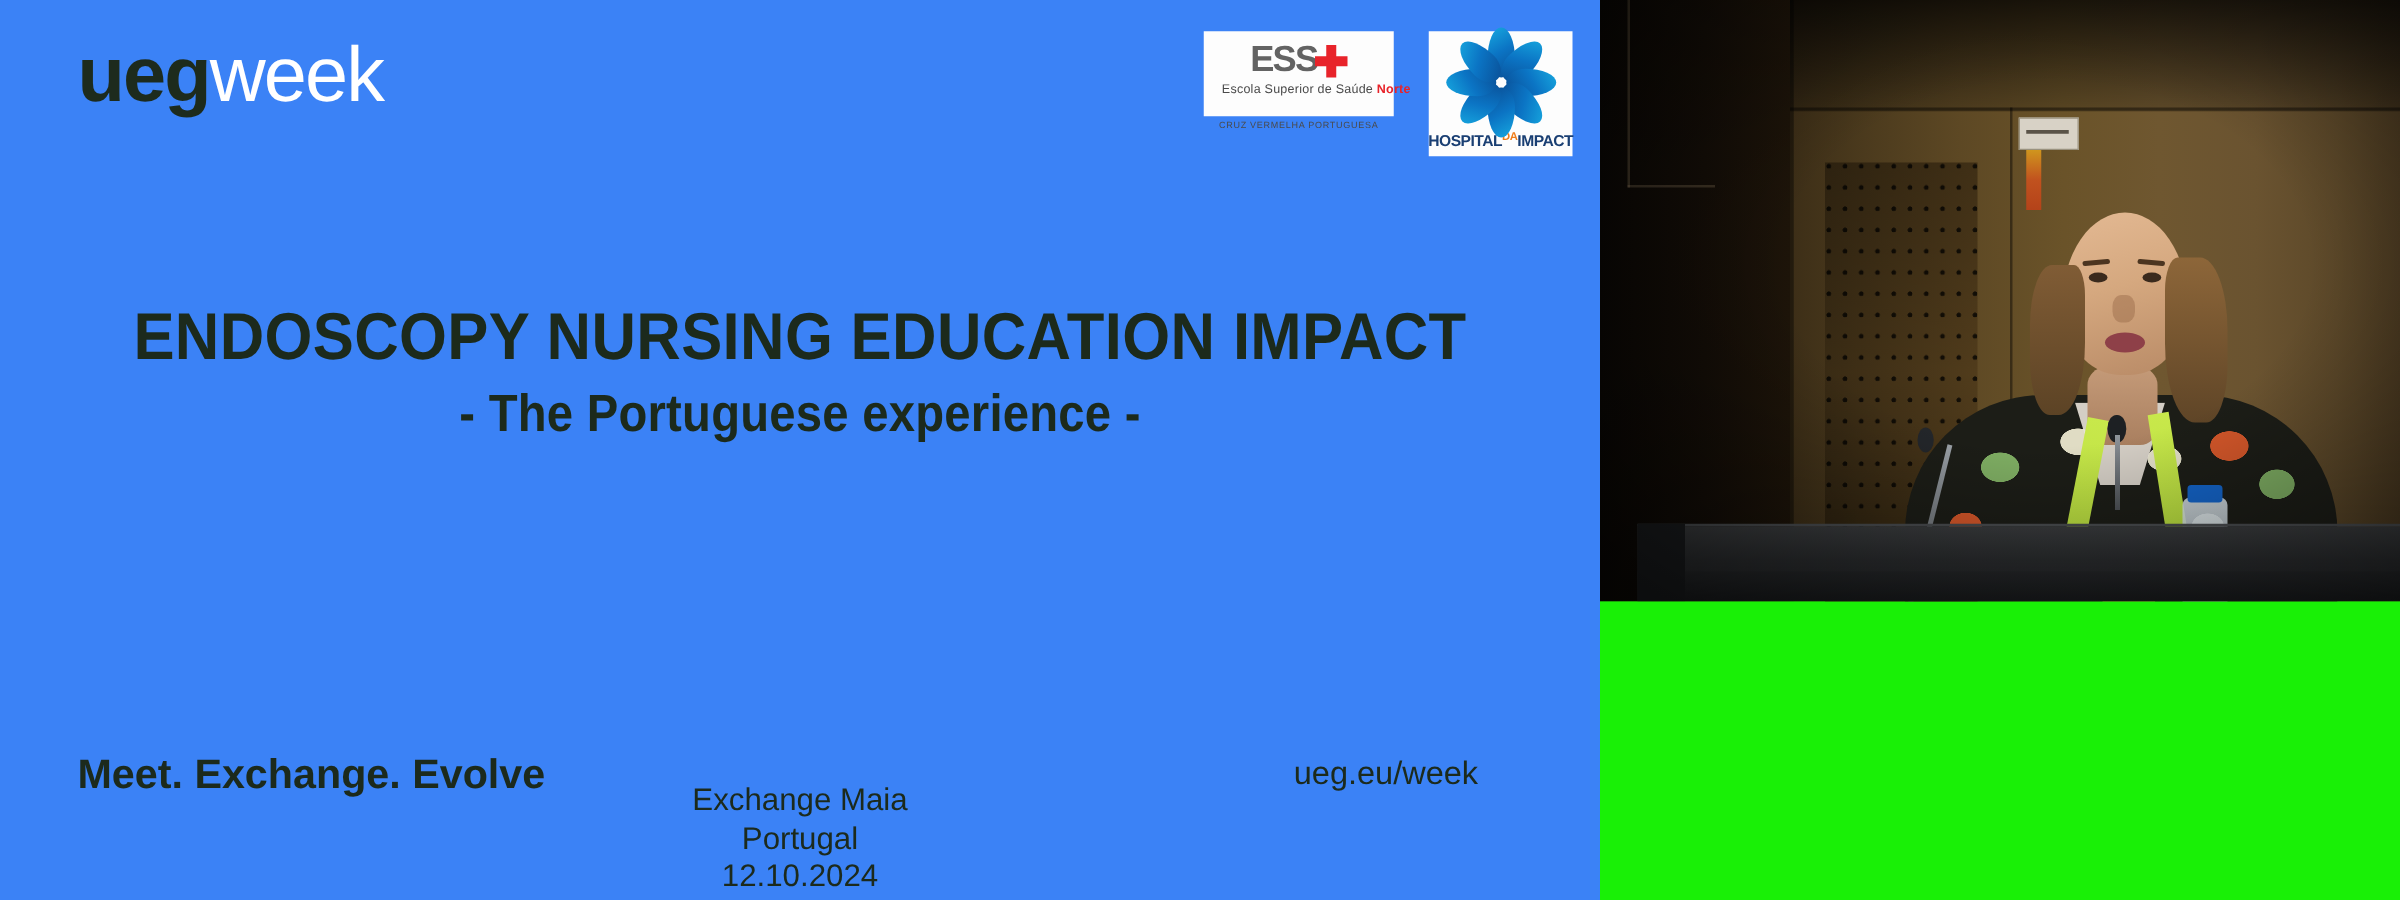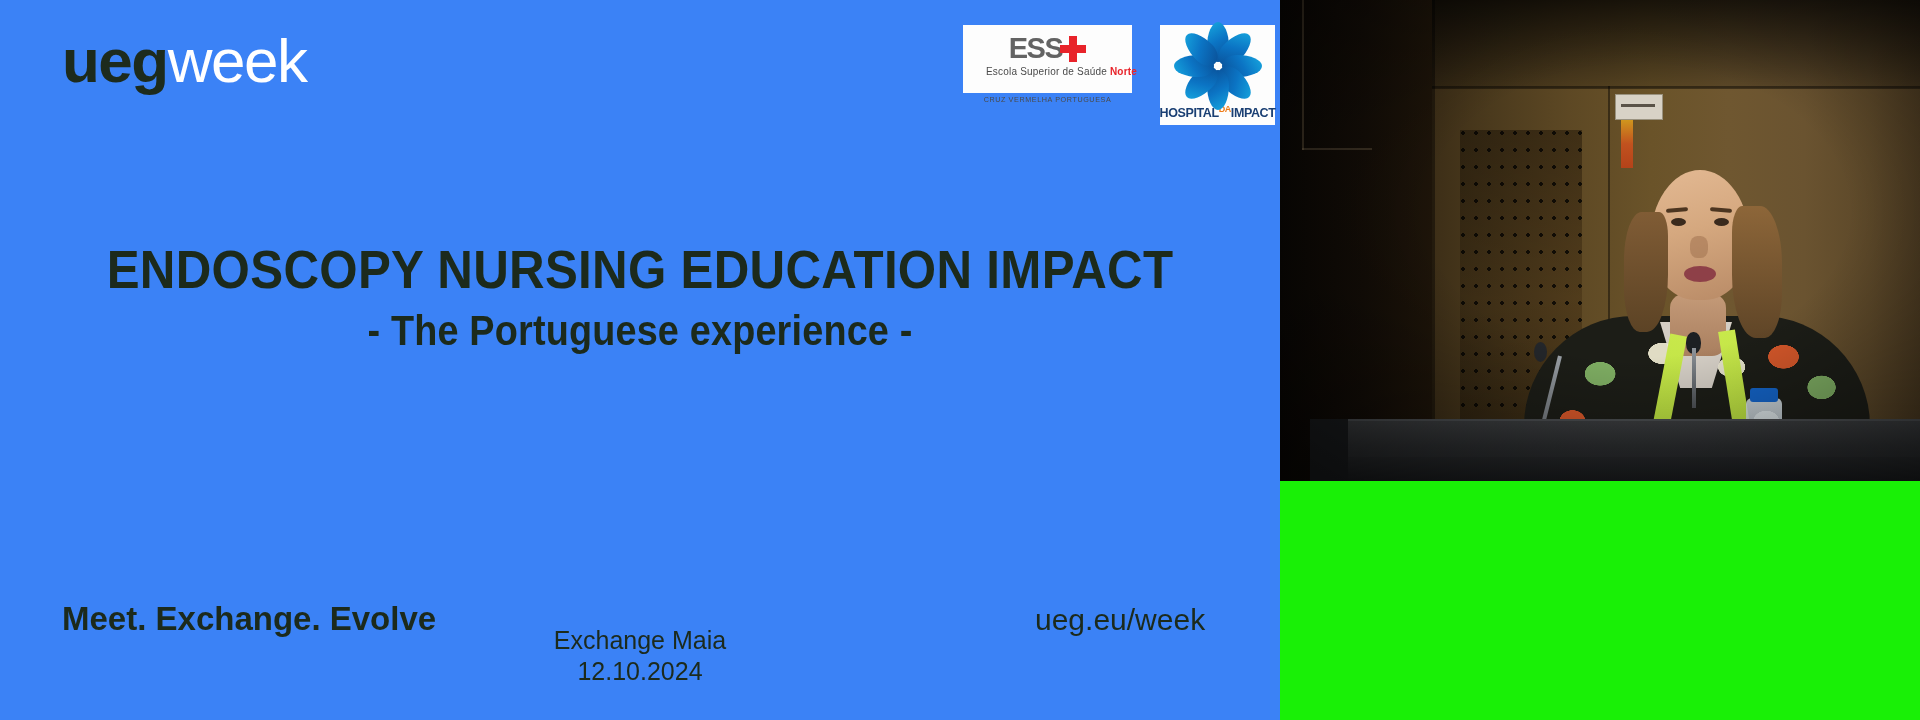--- a/index.html
+++ b/index.html
@@ -48,21 +48,21 @@
 
   
   .logo-box {
     background:#fdfdfd;
     display:flex;
     flex-direction:column;
     align-items:center;
     justify-content:center;
   }
   #ess-logo {
-    width:169px; height:68px;
+    width:152px; height:68px;
     padding:24px 5px 4px 5px;
   }
   .ess-mark {
     display:flex;
     align-items:center;
     justify-content:center;
     line-height:1;
     height:30px;
   }
   .ess-mark .ess-letters {
@@ -188,21 +188,21 @@
     text-align:center;
     font-size:25px;
     font-weight:400;
     color:#1c2a1c;
     line-height:1.22;
   }
   #presenter div { white-space:nowrap; }
   #website {
     position:absolute;
     left:1035px; top:603px;
-    font-size:30px;
+    font-size:26px;
     font-weight:400;
     color:#1c2a1c;
     white-space:nowrap;
   }
 
   
   #right-col {
     position:absolute;
     left:1280px; top:0;
     width:640px; height:720px;
@@ -538,20 +538,21 @@
 
     <div id="title-block">
       <div id="slide-title">ENDOSCOPY NURSING EDUCATION IMPACT</div>
       <div id="slide-subtitle">- The Portuguese experience -</div>
     </div>
 
     <div id="tagline">Meet. Exchange. Evolve</div>
 
     <div id="presenter">
       <div>Exchange Maia</div>
+      <div>Portugal</div>
       <div>12.10.2024</div>
     </div>
 
     <div id="website">ueg.eu/week</div>
   </div>
 
   <div id="right-col">
 
     <div id="video-panel">
       <div class="wall"></div>

